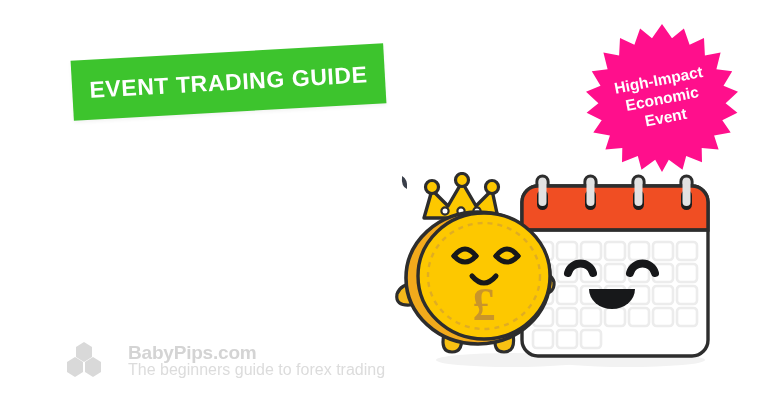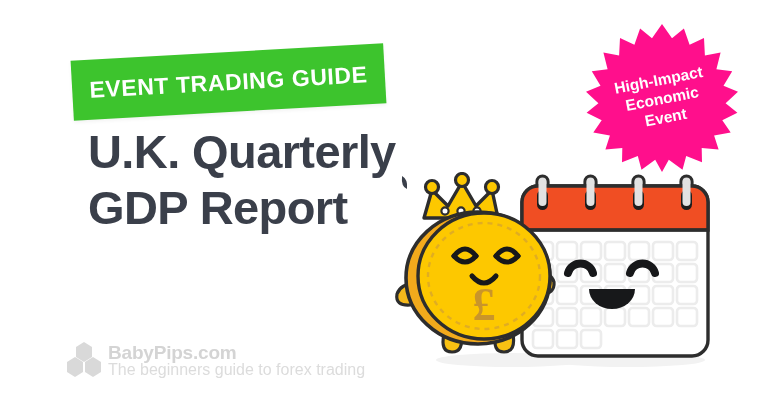--- a/index.html
+++ b/index.html
@@ -102,21 +102,21 @@
   }
   #artwork svg { display: block; }
 
   
   #logo {
     position: absolute;
     left: 66px;
     top: 340px;
     display: flex;
     align-items: center;
-    gap: 6px;
+    gap: 26px;
   }
   #logo-mark { width: 36px; height: 38px; display: block; }
   #logo-text { display: flex; flex-direction: column; justify-content: center; }
   #logo-name {
     color: #d4d4d4;
     font-family: "Liberation Sans", sans-serif;
     font-weight: bold;
     font-size: 19px;
     line-height: 21px;
     letter-spacing: -0.2px;
@@ -132,24 +132,20 @@
 </style>
 </head>
 <body>
 
 <div id="canvas">
 
   <div id="ribbon">
     <span id="ribbon-label">EVENT TRADING GUIDE</span>
   </div>
 
-  <div id="headline">
-    <div class="headline-line">U.K. Quarterly</div>
-    <div class="headline-line">GDP Report</div>
-  </div>
 
   <div id="badge">
     <svg viewBox="0 0 168 152">
       <polygon fill="#ff0f8c" points="
         84,2 94.0,16.3 105.9,6.4 111.6,22.8 126.0,16.0 126.9,33.4 142.6,30.5 138.4,47.3
         154.2,49.3 145.5,63.8 160.0,69.8 147.6,81.3 159.4,90.8 144.3,98.3 152.7,110.6
         136.1,113.6 140.6,127.4 123.7,126.1 124.0,140.3 108.2,134.1 104.5,147.7 90.8,137.8
         84,150 77.2,137.8 63.5,147.7 59.8,134.1 44.0,140.3 44.3,126.1 27.4,127.4 31.9,113.6
         15.3,110.6 23.7,98.3 8.6,90.8 20.4,81.3 8.0,69.8 22.5,63.8 13.8,49.3 29.6,47.3
         25.4,30.5 41.1,33.4 42.0,16.0 56.4,22.8 62.1,6.4 74.0,16.3

